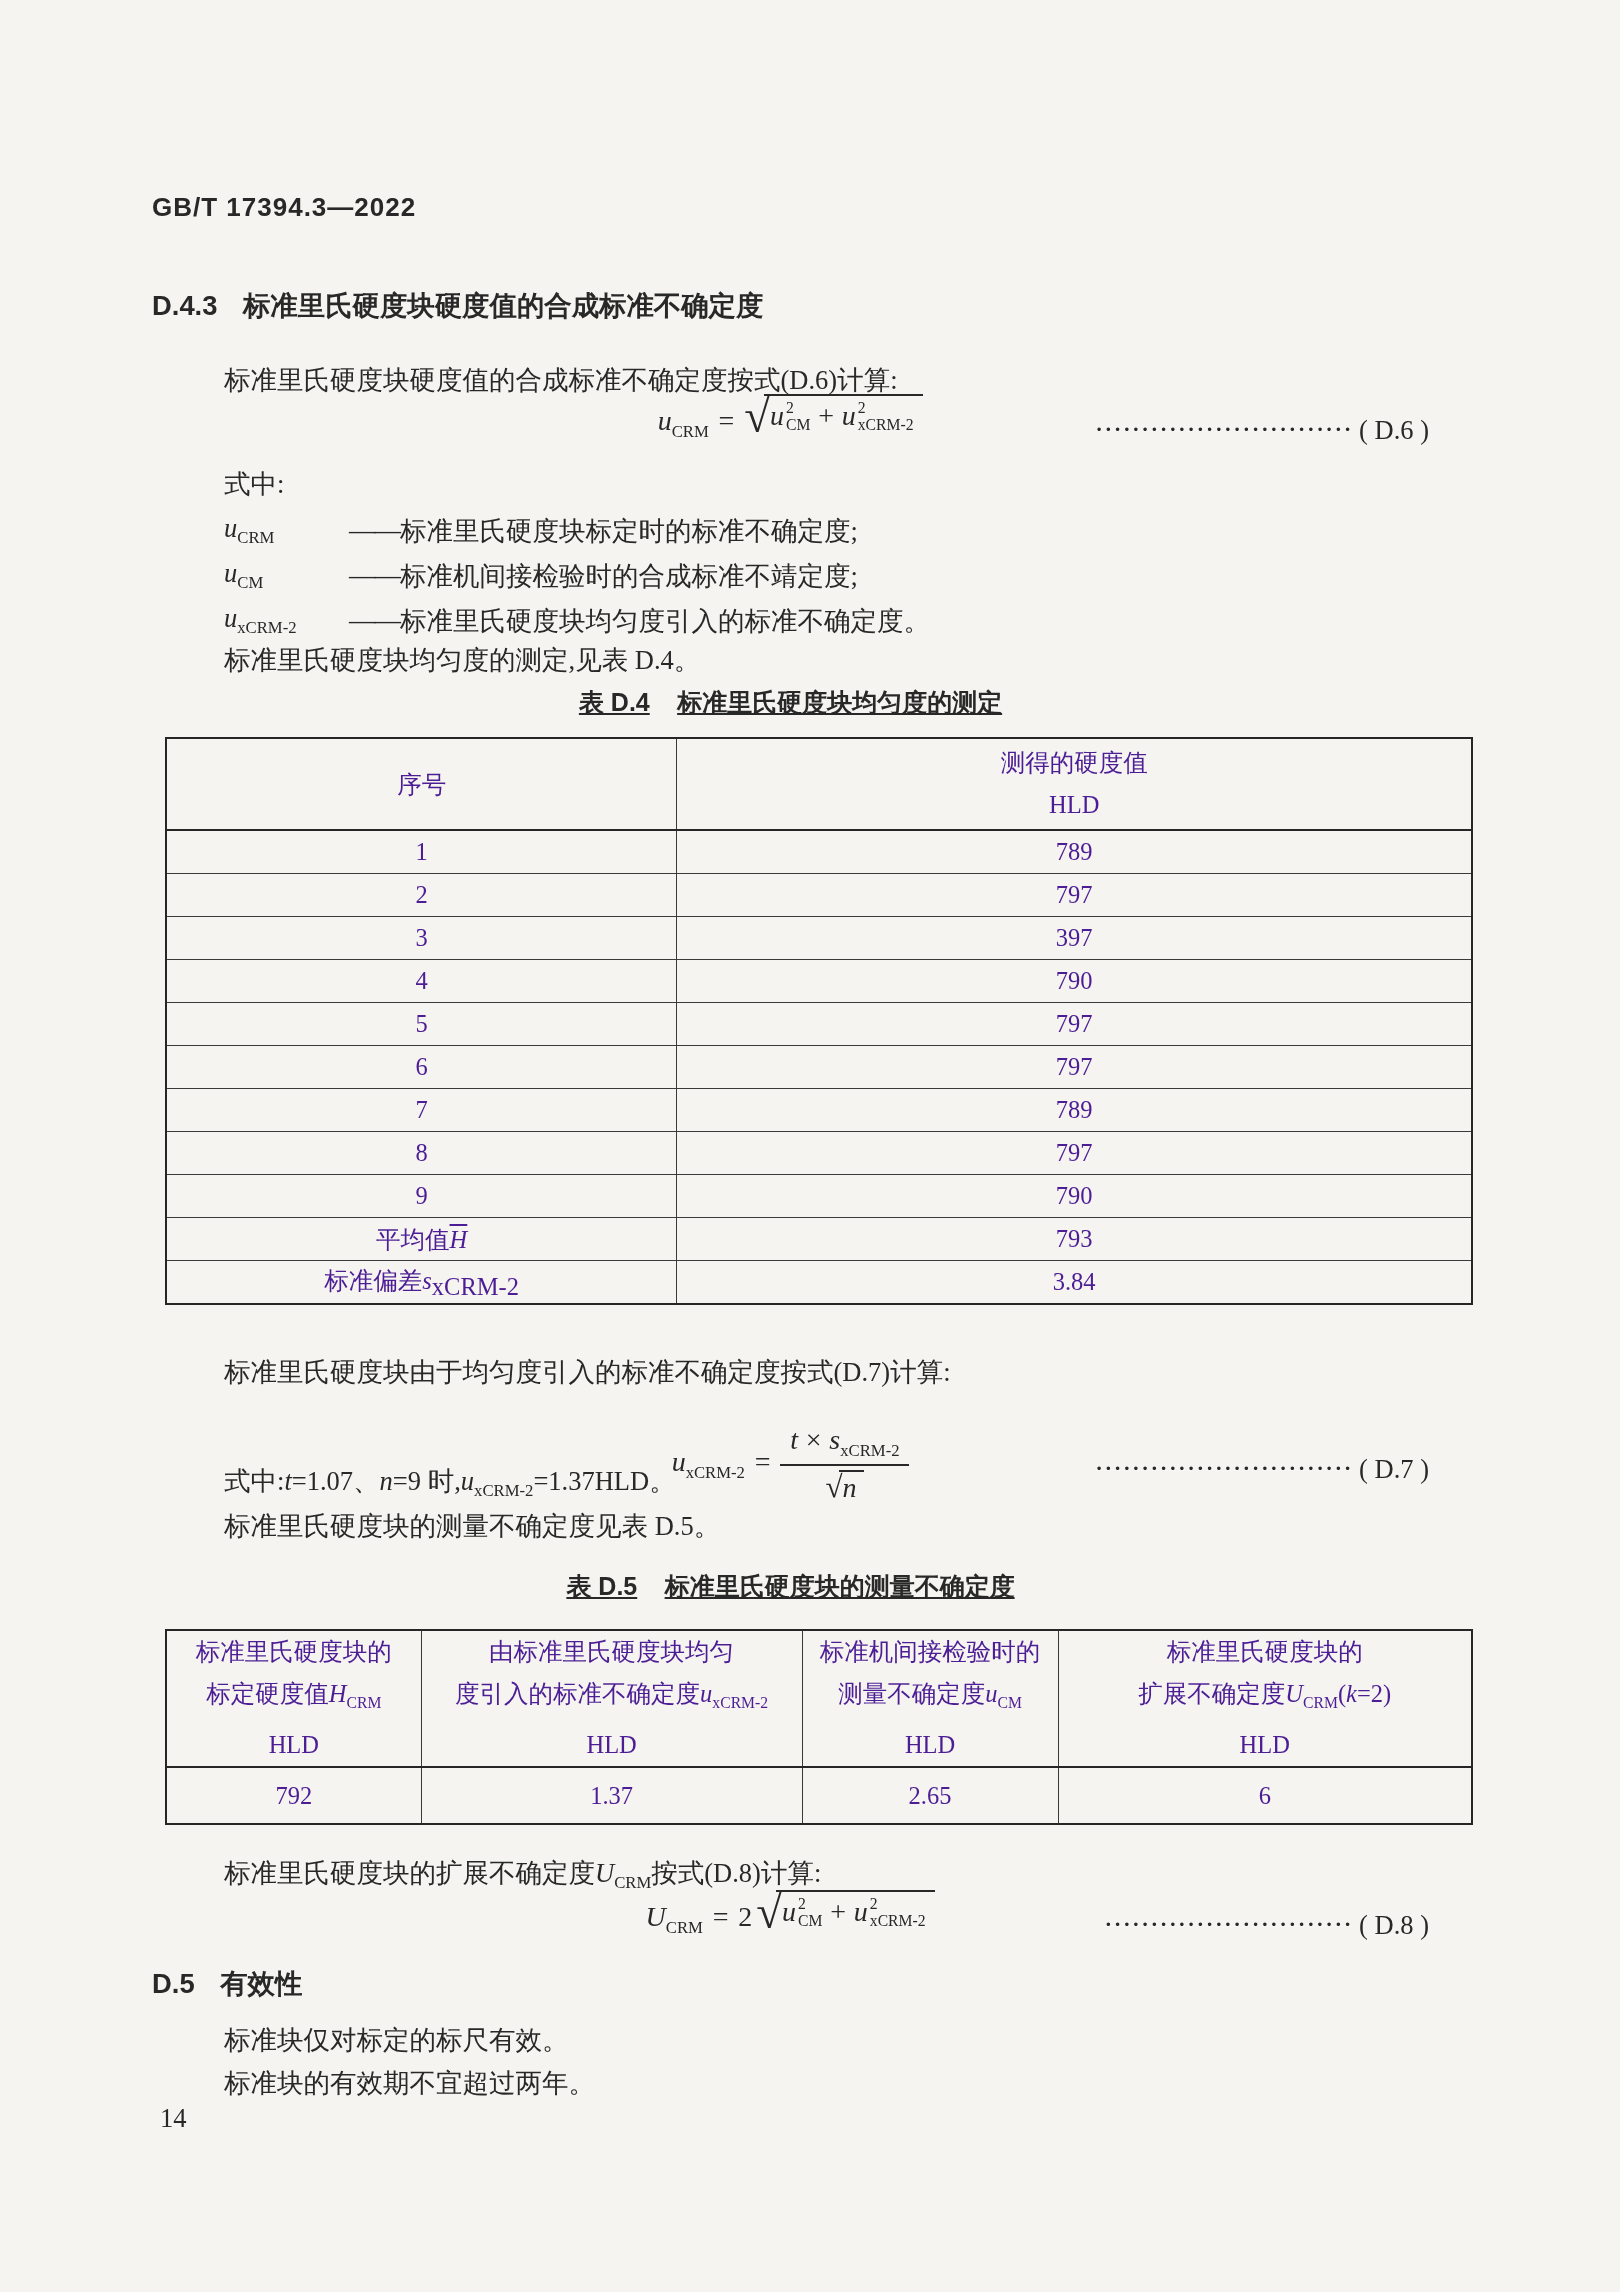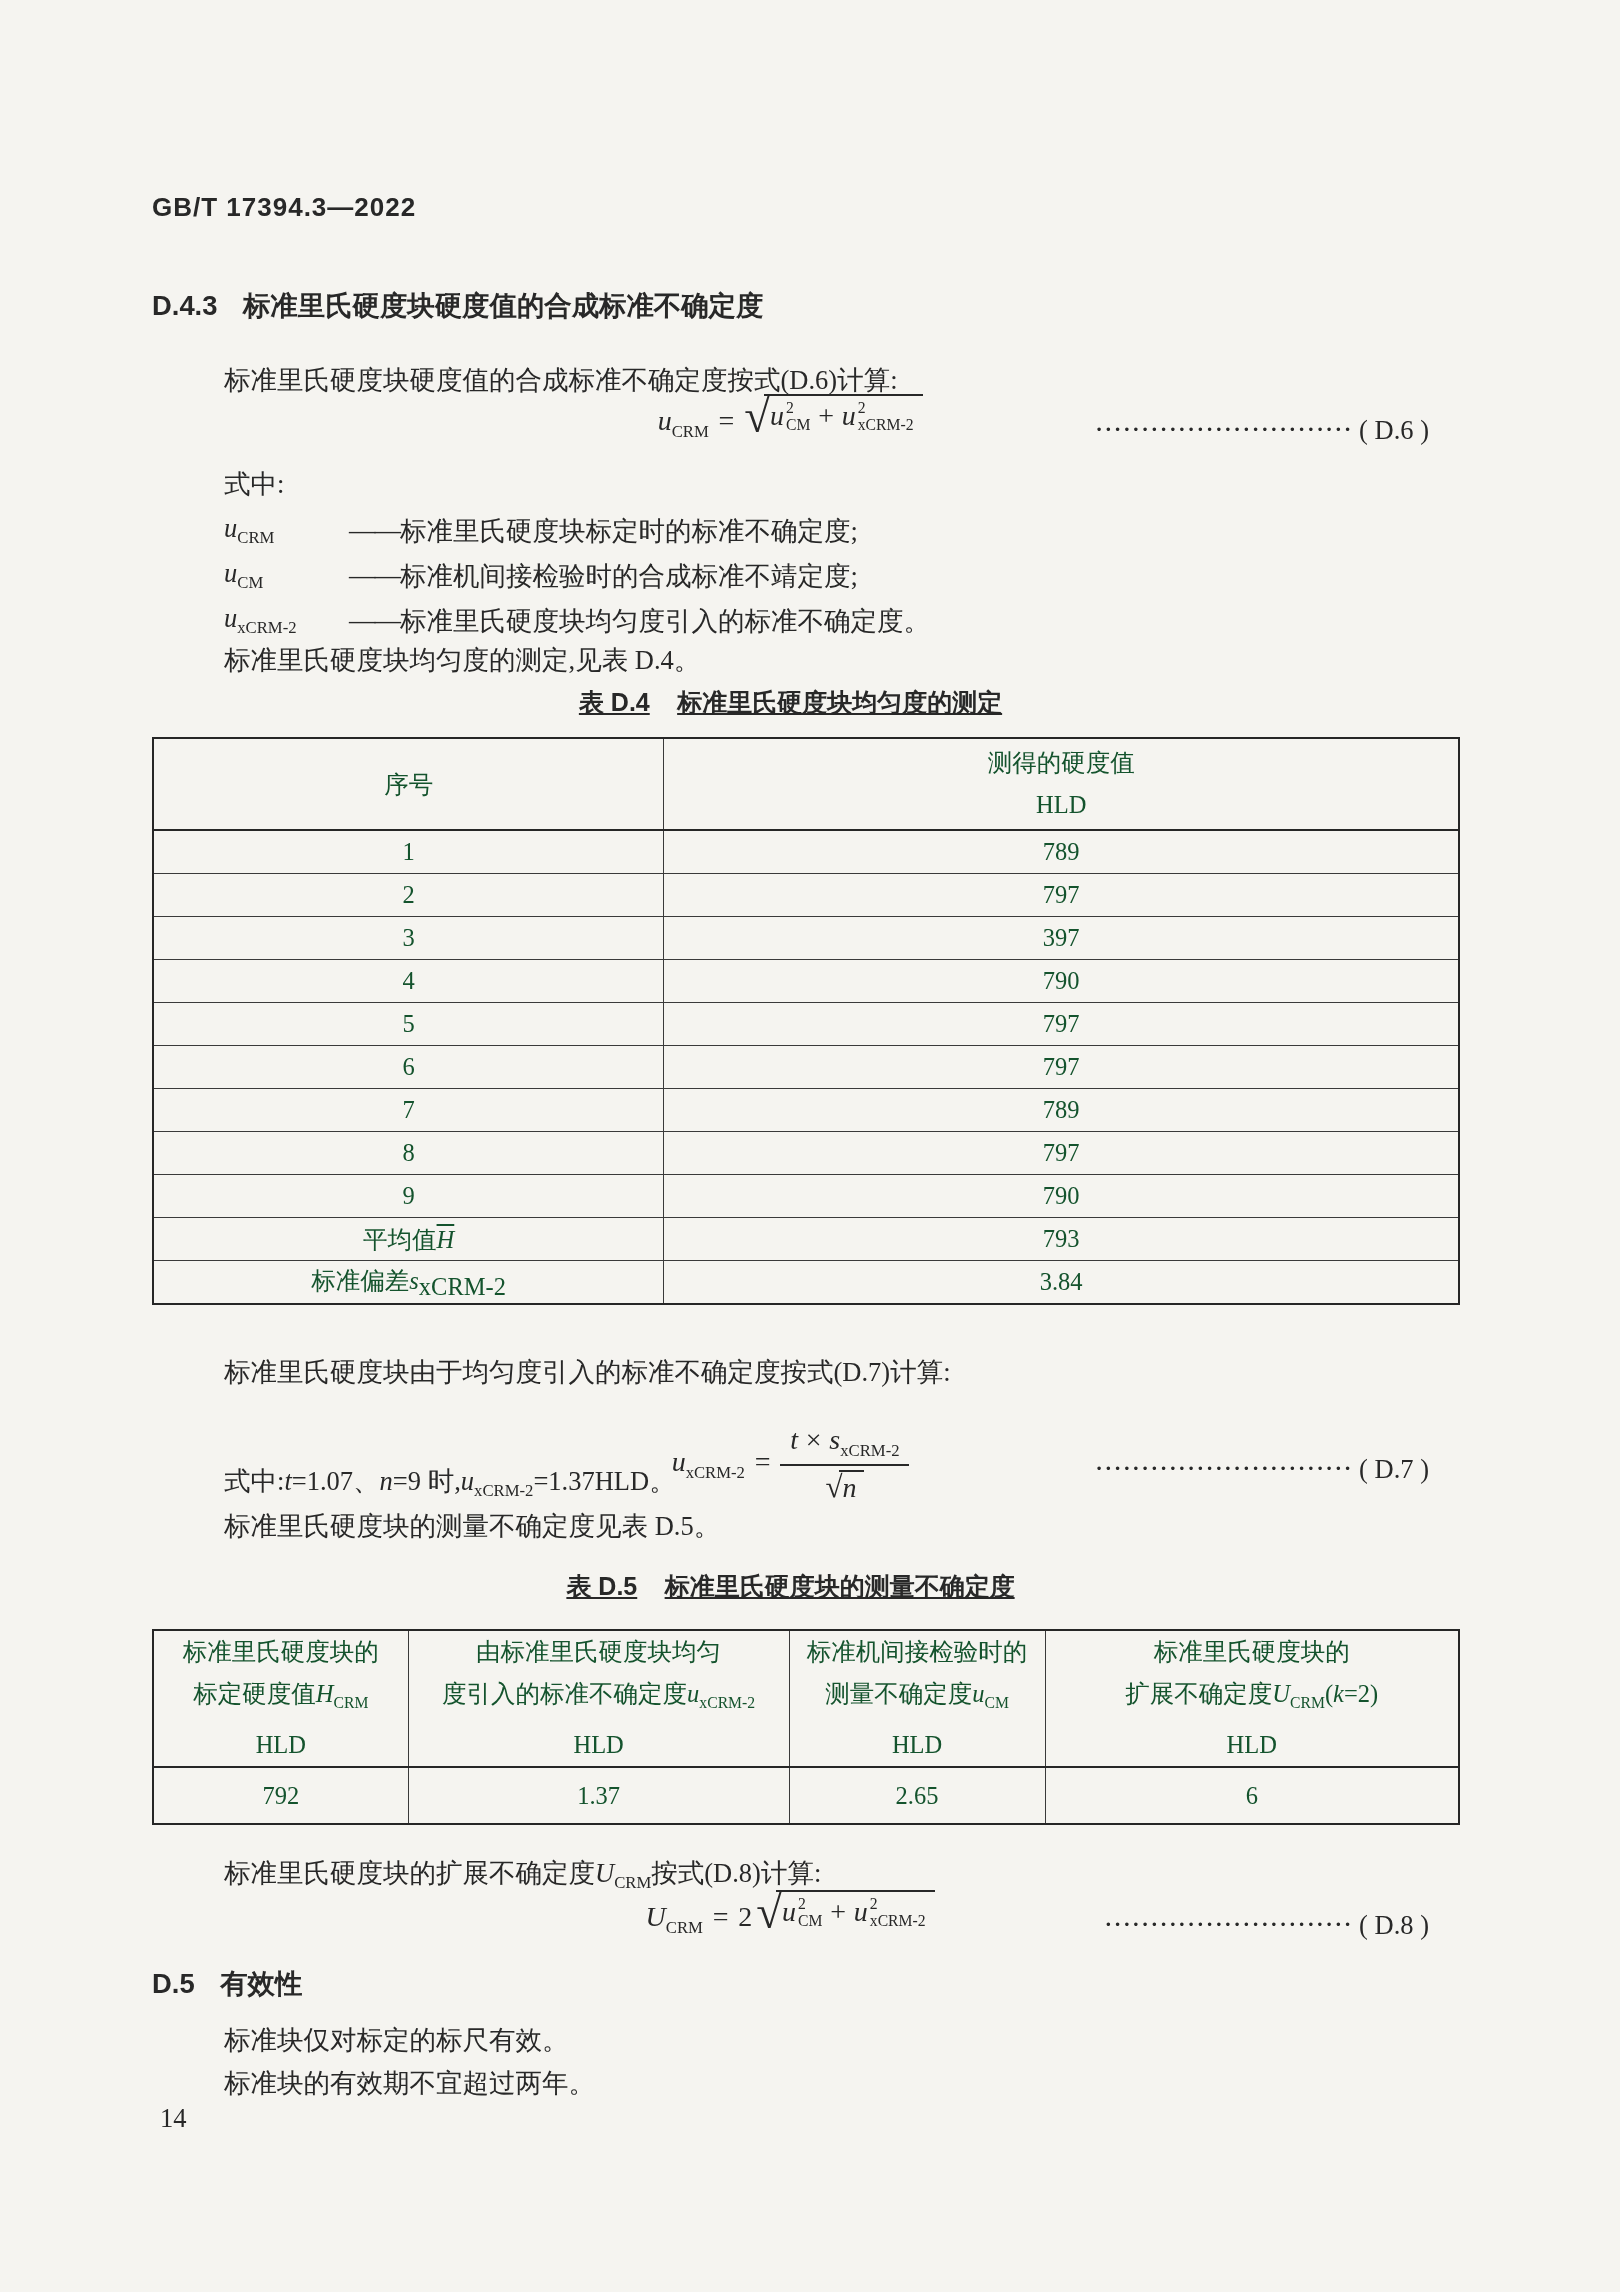--- a/index.html
+++ b/index.html
@@ -70,22 +70,22 @@
   .fnum{font-size:26.5px;margin-left:5.9px;}
 
   
   .tbl-title{text-align:center;font-family:"Liberation Sans","DejaVu Sans",sans-serif;
     font-weight:bold;font-size:25px;text-decoration:underline;}
   .pos-d4-title{top:686px;}
   .pos-d5-title{top:1570px;}
   .tbl-title .tpfx{margin-right:27.4px;}
 
   
-  table{border-collapse:collapse;position:absolute;left:152px;width:1308px;
-    font-size:24.5px;color:#14532d;table-layout:fixed;}
+  table{border-collapse:collapse;position:absolute;left:165px;width:1308px;
+    font-size:24.5px;color:#4c1d95;table-layout:fixed;}
   .t-d4{top:737px;}
   .t-d5{top:1629px;}
   th,td{border:1px solid #3a3a3a;text-align:center;vertical-align:middle;font-weight:normal;padding:0;}
   table{border:2px solid #262626;border-top-width:2.9px;border-bottom-width:2.9px;}
   thead th{border-bottom:2px solid #262626;}
   .t-d4 th{height:90px;}
   .t-d4 td{height:42px;}
   .t-d4 .c1{width:39%;}
   .t-d4 td i,.t-d4 td sub{font-size:inherit;}
   .t-d4 sub{font-size:15.7px;}

